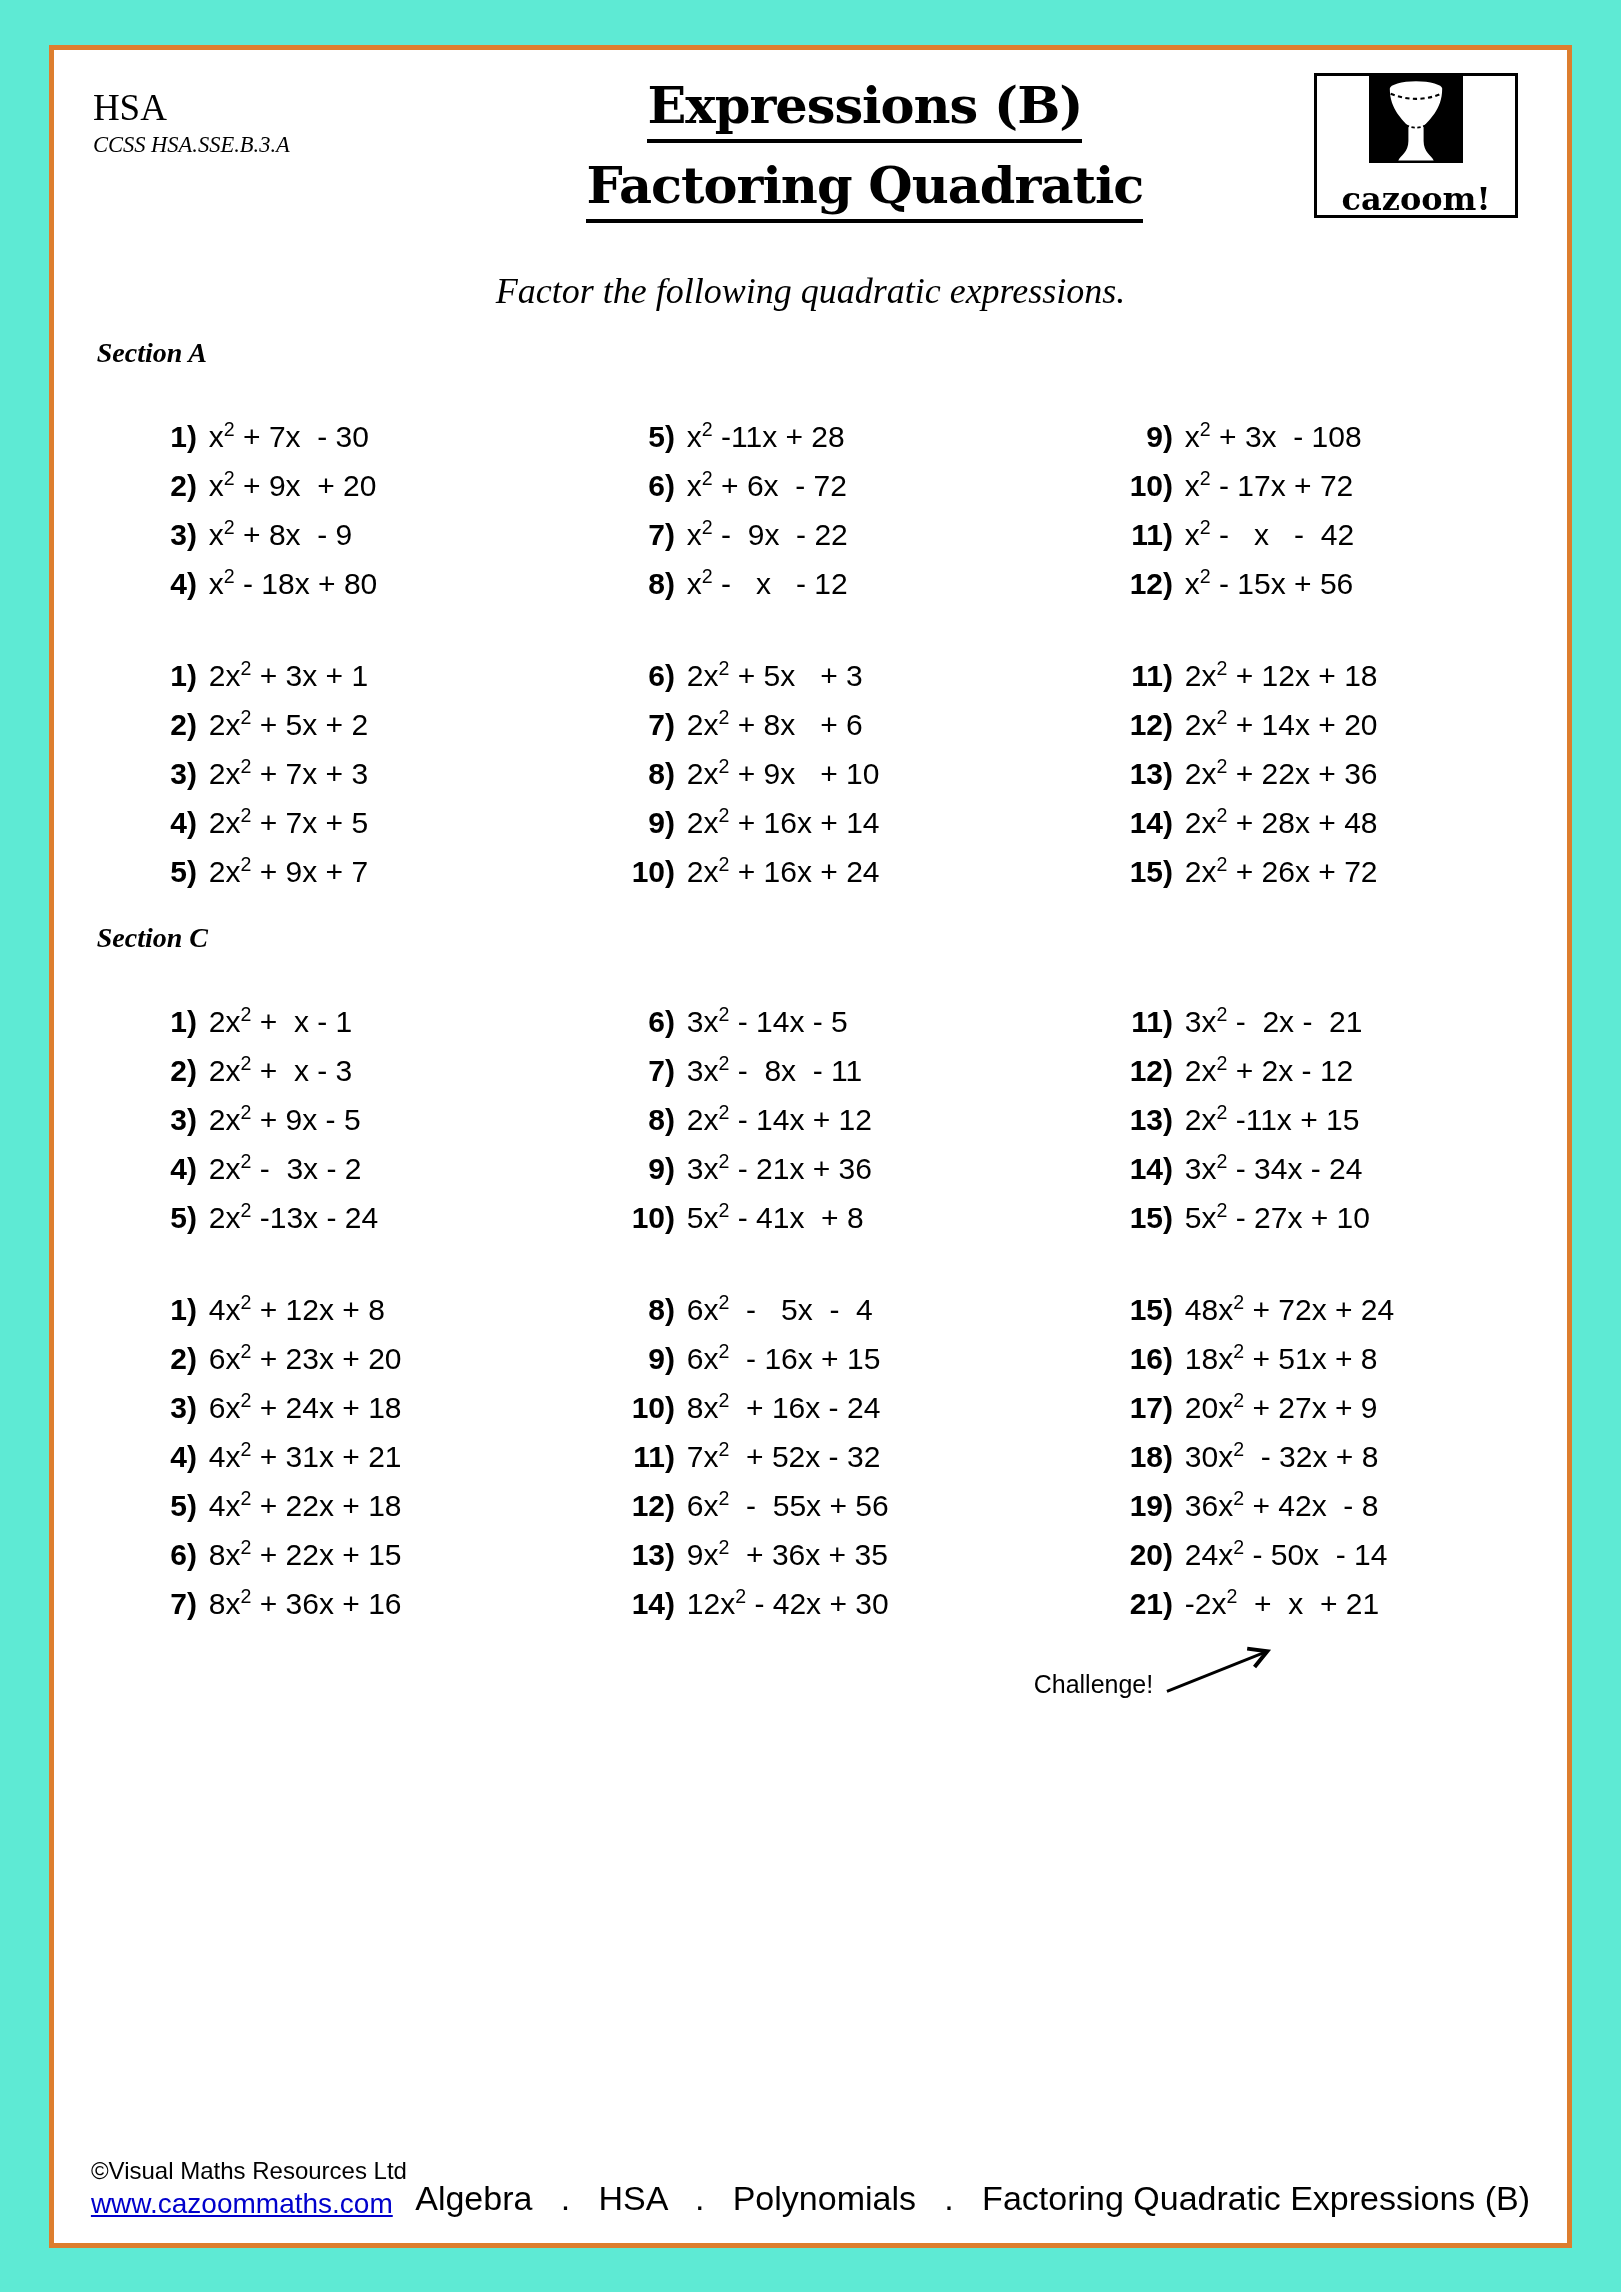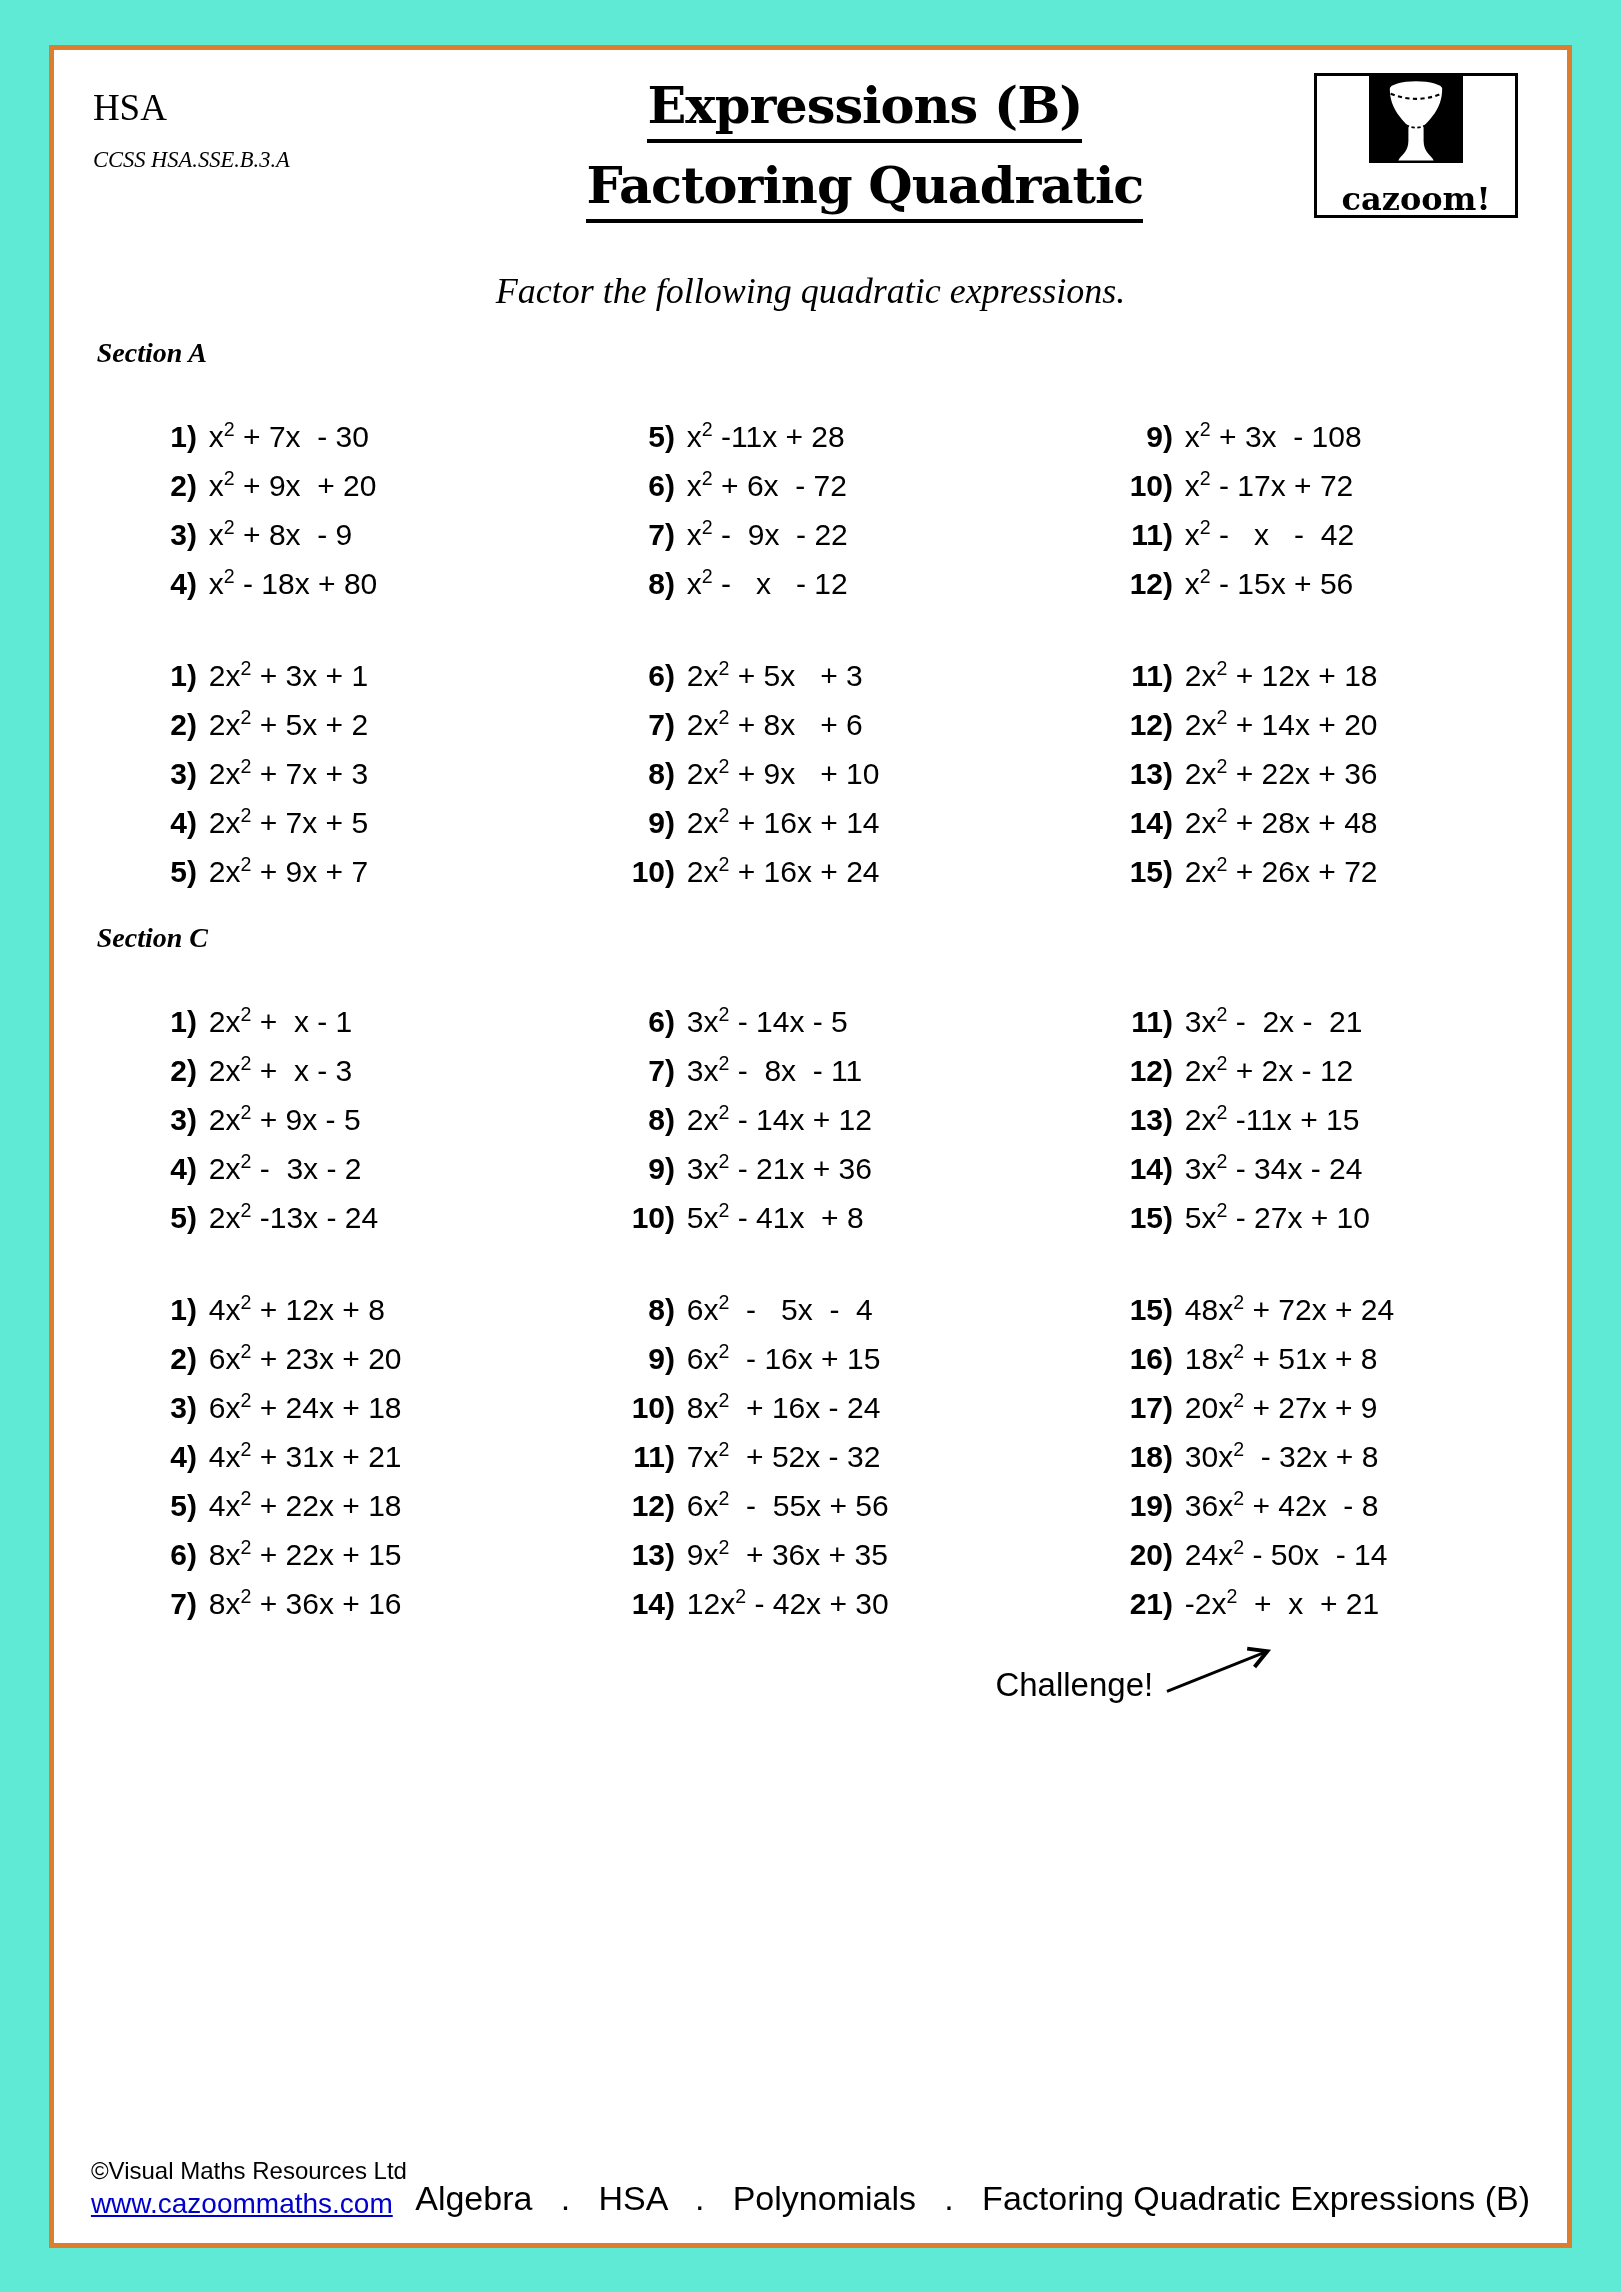--- a/index.html
+++ b/index.html
@@ -25,21 +25,21 @@
   }
   
   .header{display:flex;align-items:flex-start;}
   .header-left{width:323px;padding-top:25.5px;padding-left:5.9px;}
   .course-code{
     font-family:"Liberation Serif", serif;
     font-size:37px;line-height:1.05;font-weight:400;
   }
   .standard{
     font-family:"Liberation Serif", serif;
-    font-style:italic;font-size:22.5px;margin-top:19px;
+    font-style:italic;font-size:22.5px;margin-top:4px;
   }
   .header-center{flex:1;text-align:center;padding-top:13.7px;}
   .title-line{
     display:inline-block;
     font-family:"DejaVu Serif", "Liberation Serif", serif;
     font-weight:700;font-size:51px;line-height:1.1;
     border-bottom:4.9px solid #000;
     padding-bottom:5.9px;margin-bottom:13.7px;
     letter-spacing:-1px;
   }
@@ -87,21 +87,21 @@
   }
   .p-expr{
     font-size:30px;margin-left:11.8px;white-space:pre;
   }
   .p-expr sup{font-size:19.6px;line-height:0;}
   
   .challenge-wrap{
     display:flex;justify-content:flex-end;align-items:center;
     padding-right:253px;margin-top:5.9px;gap:9.8px;height:63px;
   }
-  .challenge-label{font-size:33px;}
+  .challenge-label{font-size:25px;}
   .challenge-arrow-svg{transform:translateY(-15.7px);}
   
   .footer{
     margin-top:auto;
     display:flex;justify-content:space-between;align-items:flex-end;
     padding:0 3.9px 7.8px 3.9px;
   }
   .copyright{font-size:24px;line-height:1.35;}
   .website-link{
     font-size:28px;color:#0000CC;text-decoration:underline;cursor:pointer;

